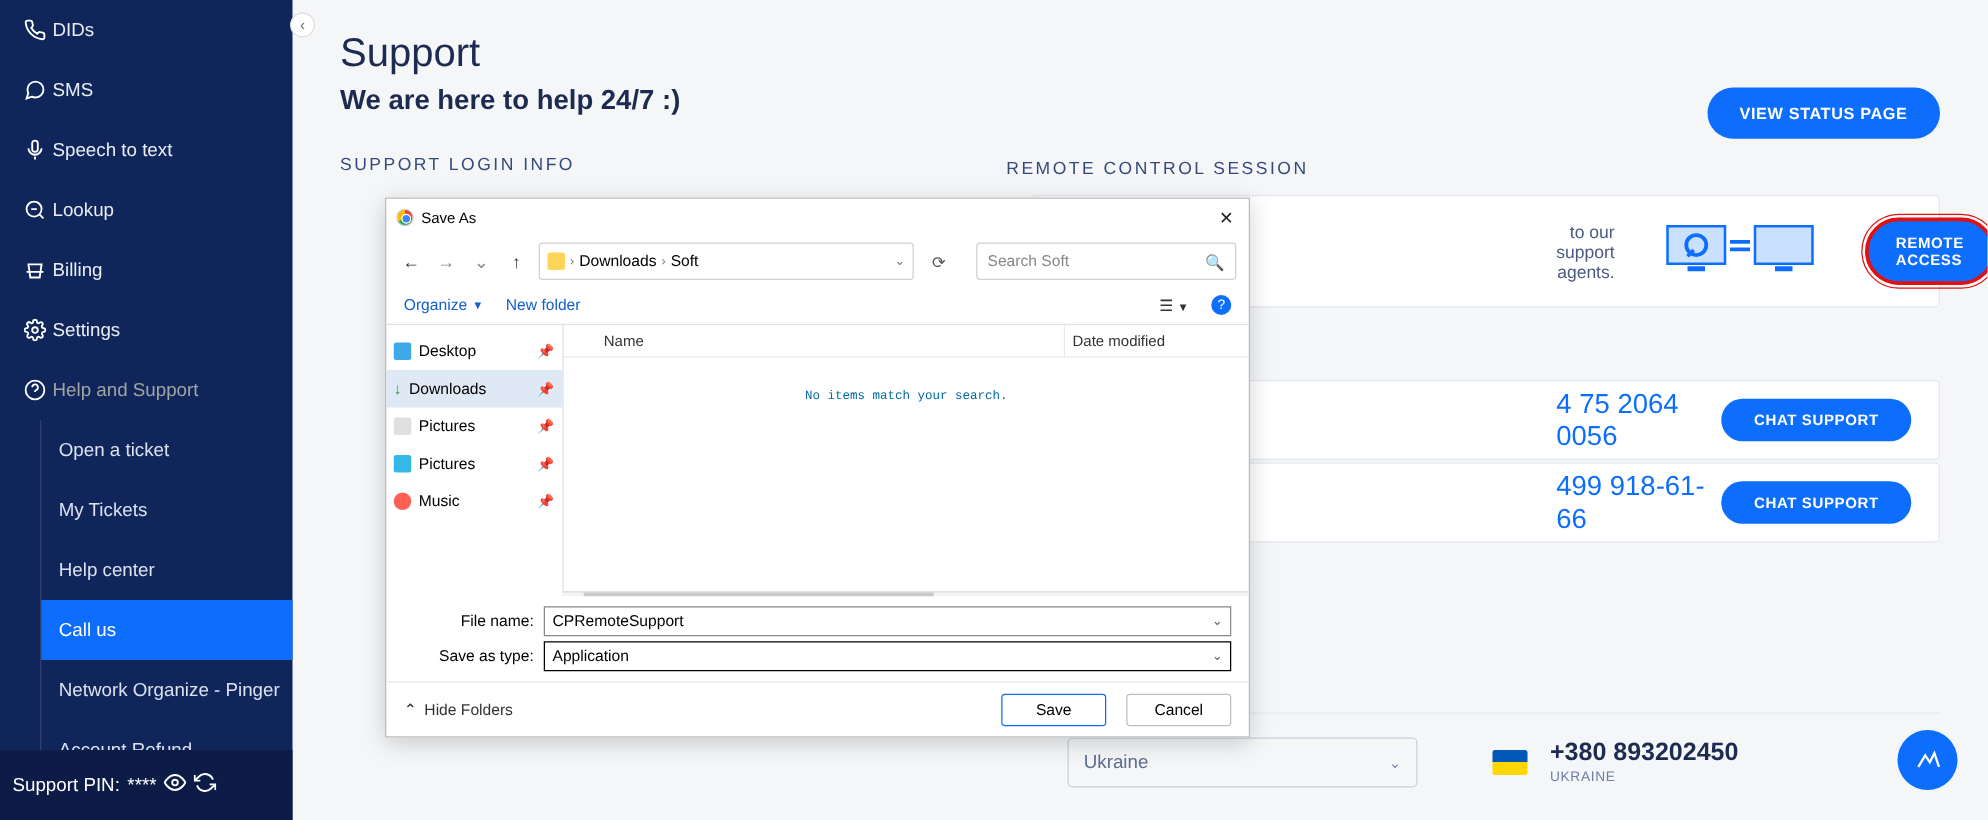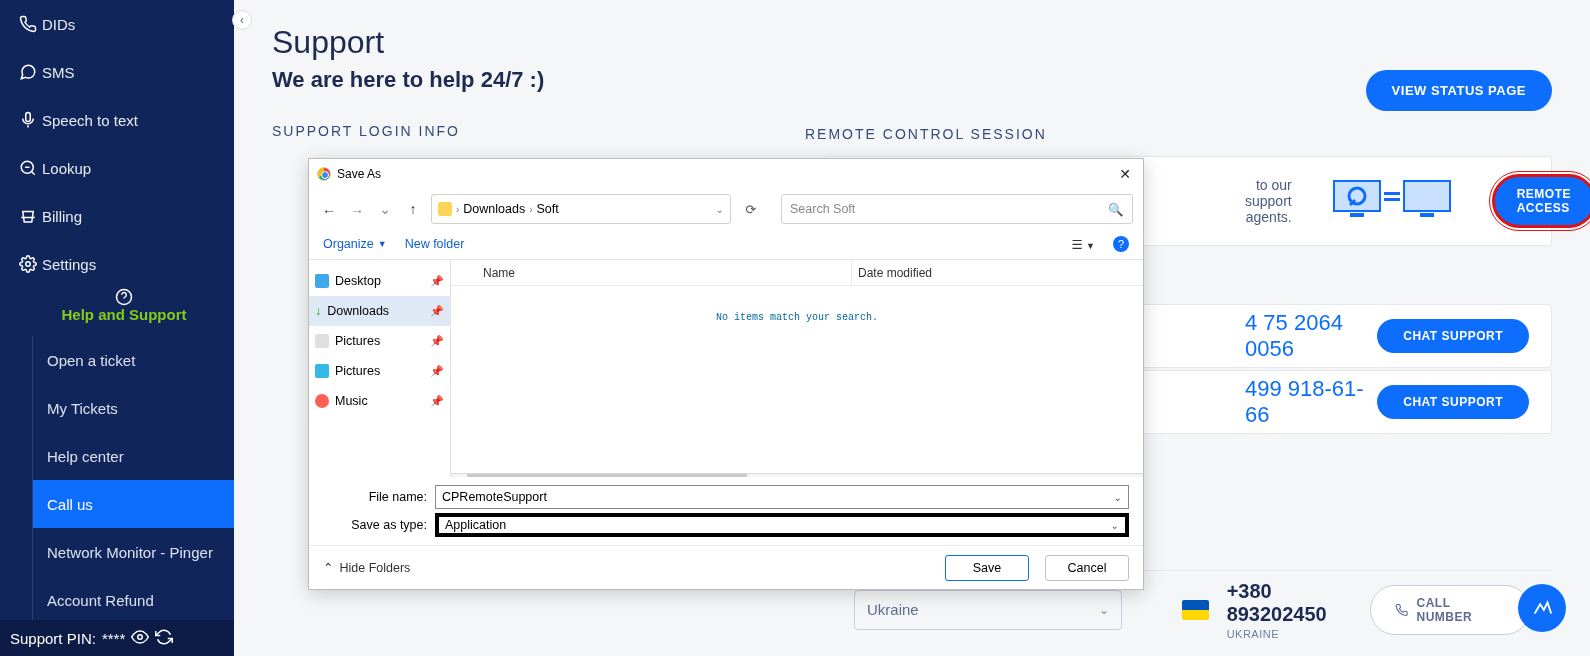--- a/index.html
+++ b/index.html
@@ -2,25 +2,25 @@
 <html><head>
 <meta charset="utf-8">
 <style>
   * { box-sizing: border-box; margin: 0; padding: 0; }
   html, body { width: 1590px; height: 656px; overflow: hidden; font-family: "Segoe UI", Arial, sans-serif; background: #f5f6f8; }
 
   
   .sidebar { position: absolute; left: 0; top: 0; width: 234px; height: 100%; background: #10265b; color: #fff; z-index: 5; }
   .sidebar .item { display: flex; align-items: center; height: 48px; padding-left: 14px; font-size: 15px; font-family: "Segoe UI", Arial, sans-serif; cursor: pointer; color: #e8ecf4; }
   .sidebar .item .icon { width: 28px; display: inline-flex; justify-content: center; }
-  .sidebar .item.bold { font-weight: 700; color: #84cc16; flex-direction: column; }
+  .sidebar .item.bold { font-weight: 400; color: #a3a3a3; }
   .sub-items { margin-left: 32px; border-left: 1px solid rgba(255,255,255,0.12); }
   .sidebar .sub-item { display: flex; align-items: center; height: 48px; padding-left: 14px; font-size: 15px; cursor: pointer; color: #dbe1ef; }
   .sidebar .sub-item.active { background: #0d6efd; color: #fff; }
-  .sidebar-bottom { position: absolute; bottom: 0; left: 0; width: 100%; height: 36px; background: #0c1c46; display: flex; align-items: center; padding: 0 10px; font-size: 15px; color: #fff; }
+  .sidebar-bottom { position: absolute; bottom: 0; left: 0; width: 100%; height: 56px; background: #0c1c46; display: flex; align-items: center; padding: 0 10px; font-size: 15px; color: #fff; }
   .sidebar-bottom .eye, .sidebar-bottom .refresh { margin-left: 6px; cursor: pointer; }
 
   
   .collapse-handle { position: absolute; left: 232px; top: 10px; width: 20px; height: 20px; background: #fff; border-radius: 50%; border: 1px solid #ddd; display: flex; align-items: center; justify-content: center; font-size: 12px; color: #666; cursor: pointer; z-index: 6; }
 
   
   .main { position: absolute; left: 234px; top: 0; right: 0; bottom: 0; padding: 24px 38px; overflow: hidden; }
   .page-title { font-size: 32px; color: #1e2b51; font-weight: 500; }
   .page-subtitle { font-size: 22px; color: #1e2b51; margin-top: 6px; font-weight: 600; }
   .status-btn { position: absolute; right: 38px; top: 70px; background: #0d6efd; color: #fff; border-radius: 999px; padding: 13px 26px; font-size: 13px; font-weight: 700; letter-spacing: 0.5px; cursor: pointer; }
@@ -43,21 +43,21 @@
   .country-select .chev { font-size: 12px; color: #7a89aa; }
   .flag { width: 28px; height: 20px; margin-left: 60px; background: linear-gradient(to bottom, #0057b7 50%, #ffd700 50%); border-radius: 2px; }
   .country-num-block { margin-left: 18px; }
   .country-num { font-size: 20px; color: #1e2b51; font-weight: 600; }
   .country-name { font-size: 11px; color: #6e7ea6; letter-spacing: 0.5px; margin-top: 2px; }
   .call-btn { margin-left: auto; margin-right: 22px; border: 1px solid #c7cedd; border-radius: 999px; padding: 10px 24px; font-size: 12px; color: #5e6d90; font-weight: 600; letter-spacing: 0.5px; display: flex; align-items: center; gap: 8px; cursor: pointer; background:#fff; }
 
   .fab { position: absolute; right: 24px; bottom: 24px; width: 48px; height: 48px; background: #0d6efd; border-radius: 50%; display: flex; align-items: center; justify-content: center; color: #fff; cursor: pointer; }
 
   
-  .dialog { position: absolute; left: 308px; top: 158px; width: 836px; height: 432px; background: #fff; border: 1px solid #bcbcbc; box-shadow: 0 4px 18px rgba(0,0,0,0.18); z-index: 20; display: flex; flex-direction: column; }
+  .dialog { position: absolute; left: 308px; top: 158px; width: 692px; height: 432px; background: #fff; border: 1px solid #bcbcbc; box-shadow: 0 4px 18px rgba(0,0,0,0.18); z-index: 20; display: flex; flex-direction: column; }
   .dlg-title { height: 30px; display: flex; align-items: center; padding: 0 8px; font-size: 12px; justify-content: space-between; }
   .dlg-title .left { display: flex; align-items: center; gap: 6px; }
   .close-x { cursor: pointer; width: 20px; text-align: center; font-size: 14px; color: #222; }
   .dlg-nav { height: 40px; display: flex; align-items: center; padding: 0 10px; gap: 8px; }
   .nav-arrow { width: 20px; text-align: center; color: #888; font-size: 14px; cursor: pointer; }
   .nav-arrow.enabled { color: #333; }
   .breadcrumb { flex: 0 0 300px; height: 30px; border: 1px solid #d0d0d0; border-radius: 3px; display: flex; align-items: center; padding: 0 6px; font-size: 12.5px; gap: 4px; }
   .breadcrumb .chev { font-size: 10px; color: #777; }
   .refresh-icn { width: 24px; text-align: center; color: #555; font-size: 13px; cursor: pointer; }
   .search-box { flex: 1; height: 30px; border: 1px solid #d0d0d0; border-radius: 3px; display: flex; align-items: center; justify-content: space-between; padding: 0 8px; font-size: 12.5px; margin-left: 10px; color: #888; }
@@ -76,21 +76,21 @@
   .dlg-list-head .col1 { width: 400px; padding-left: 32px; display:flex; align-items:center; }
   .dlg-list-head .col2 { flex: 1; border-left: 1px solid #e9e9e9; padding-left: 6px; display:flex; align-items:center; }
   .dlg-empty { flex: 1; display: flex; align-items: flex-start; justify-content: center; padding-top: 26px; font-size: 10px; color: #0369a1; font-family: Liberation Mono, monospace; }
   .dlg-scroll { height: 4px; border-top: 1px solid #d9d9d9; background: #f5f5f5; position: relative; }
   .dlg-scroll .hbar { position: absolute; left: 16px; top: 0; height: 100%; width: 280px; background: #c9c9c9; }
 
   .dlg-fields { padding: 6px 14px; }
   .dlg-field-row { display: flex; align-items: center; height: 28px; gap: 4px; }
   .dlg-field-row label { width: 108px; text-align: right; font-size: 12.5px; padding-right: 4px; }
   .dlg-field-row .inp { flex: 1; height: 24px; border: 1px solid #888; font-size: 12.5px; display: flex; align-items: center; padding: 0 6px; justify-content: space-between; background:#fff; }
-  .dlg-field-row .inp.combo { border: 4px solid #000000; }
+  .dlg-field-row .inp.combo { border: 1px solid #000000; }
   .chev-sm { font-size: 10px; color: #555; }
 
   .dlg-footer { height: 44px; border-top: 1px solid #e8e8e8; display: flex; align-items: center; padding: 0 14px; gap: 16px; }
   .hide-folders { display: flex; align-items: center; gap: 6px; font-size: 12.5px; color: #333; cursor: pointer; }
   .dlg-footer .spacer { flex: 1; }
   .dlg-btn { width: 84px; height: 26px; border: 1px solid #bfbfbf; border-radius: 3px; font-size: 12.5px; display: flex; align-items: center; justify-content: center; cursor: pointer; background:#fff; }
   .dlg-btn.primary { border: 1px solid #0d6efd; }
 
   .icon-svg { width: 18px; height: 18px; }
   .small-ico { width: 14px; height: 14px; display:inline-block; border-radius:2px; }
@@ -175,21 +175,21 @@
     <div class="sub-item">
         <span>My Tickets</span>
       </div>
     <div class="sub-item">
         <span>Help center</span>
       </div>
     <div class="sub-item active">
         <span>Call us</span>
       </div>
     <div class="sub-item">
-        <span>Network Monitor - Pinger</span>
+        <span>Network Organize - Pinger</span>
       </div>
     <div class="sub-item">
         <span>Account Refund</span>
       </div>
   </div>
   <div class="sidebar-bottom">
     <span>Support PIN:</span>
     <span style="margin-left:6px;">****</span>
     <span class="eye">
       <svg width="18" height="18" viewBox="0 0 24 24" fill="none" stroke="#fff" stroke-width="2">
@@ -244,26 +244,20 @@
   <div class="card-country">
     <div class="country-select">
       <span>Ukraine</span>
       <span class="chev">⌄</span>
     </div>
     <div class="flag"></div>
     <div class="country-num-block">
       <div class="country-num">+380 893202450</div>
       <div class="country-name">UKRAINE</div>
     </div>
-    <div class="call-btn">
-      <svg width="14" height="14" viewBox="0 0 24 24" fill="none" stroke="#5e6d90" stroke-width="2">
-          <path d="M22 16.92v3a2 2 0 0 1-2.18 2A19.8 19.8 0 0 1 2.08 4.18 2 2 0 0 1 4.06 2h3a2 2 0 0 1 2 1.72c.12.9.32 1.78.6 2.63a2 2 0 0 1-.45 2.11L8 9.67a16 16 0 0 0 6.33 6.33l1.21-1.21a2 2 0 0 1 2.11-.45c.85.28 1.73.48 2.63.6A2 2 0 0 1 22 16.92z"></path>
-        </svg>
-      <span>CALL NUMBER</span>
-    </div>
   </div>
 
   <div class="fab">
     <svg width="22" height="22" viewBox="0 0 24 24" fill="none" stroke="#fff" stroke-width="2">
         <path d="M4 18 L10 8 L14 14 L18 6 L22 18"></path>
       </svg>
   </div>
 </div>
 
 <div class="dialog">

